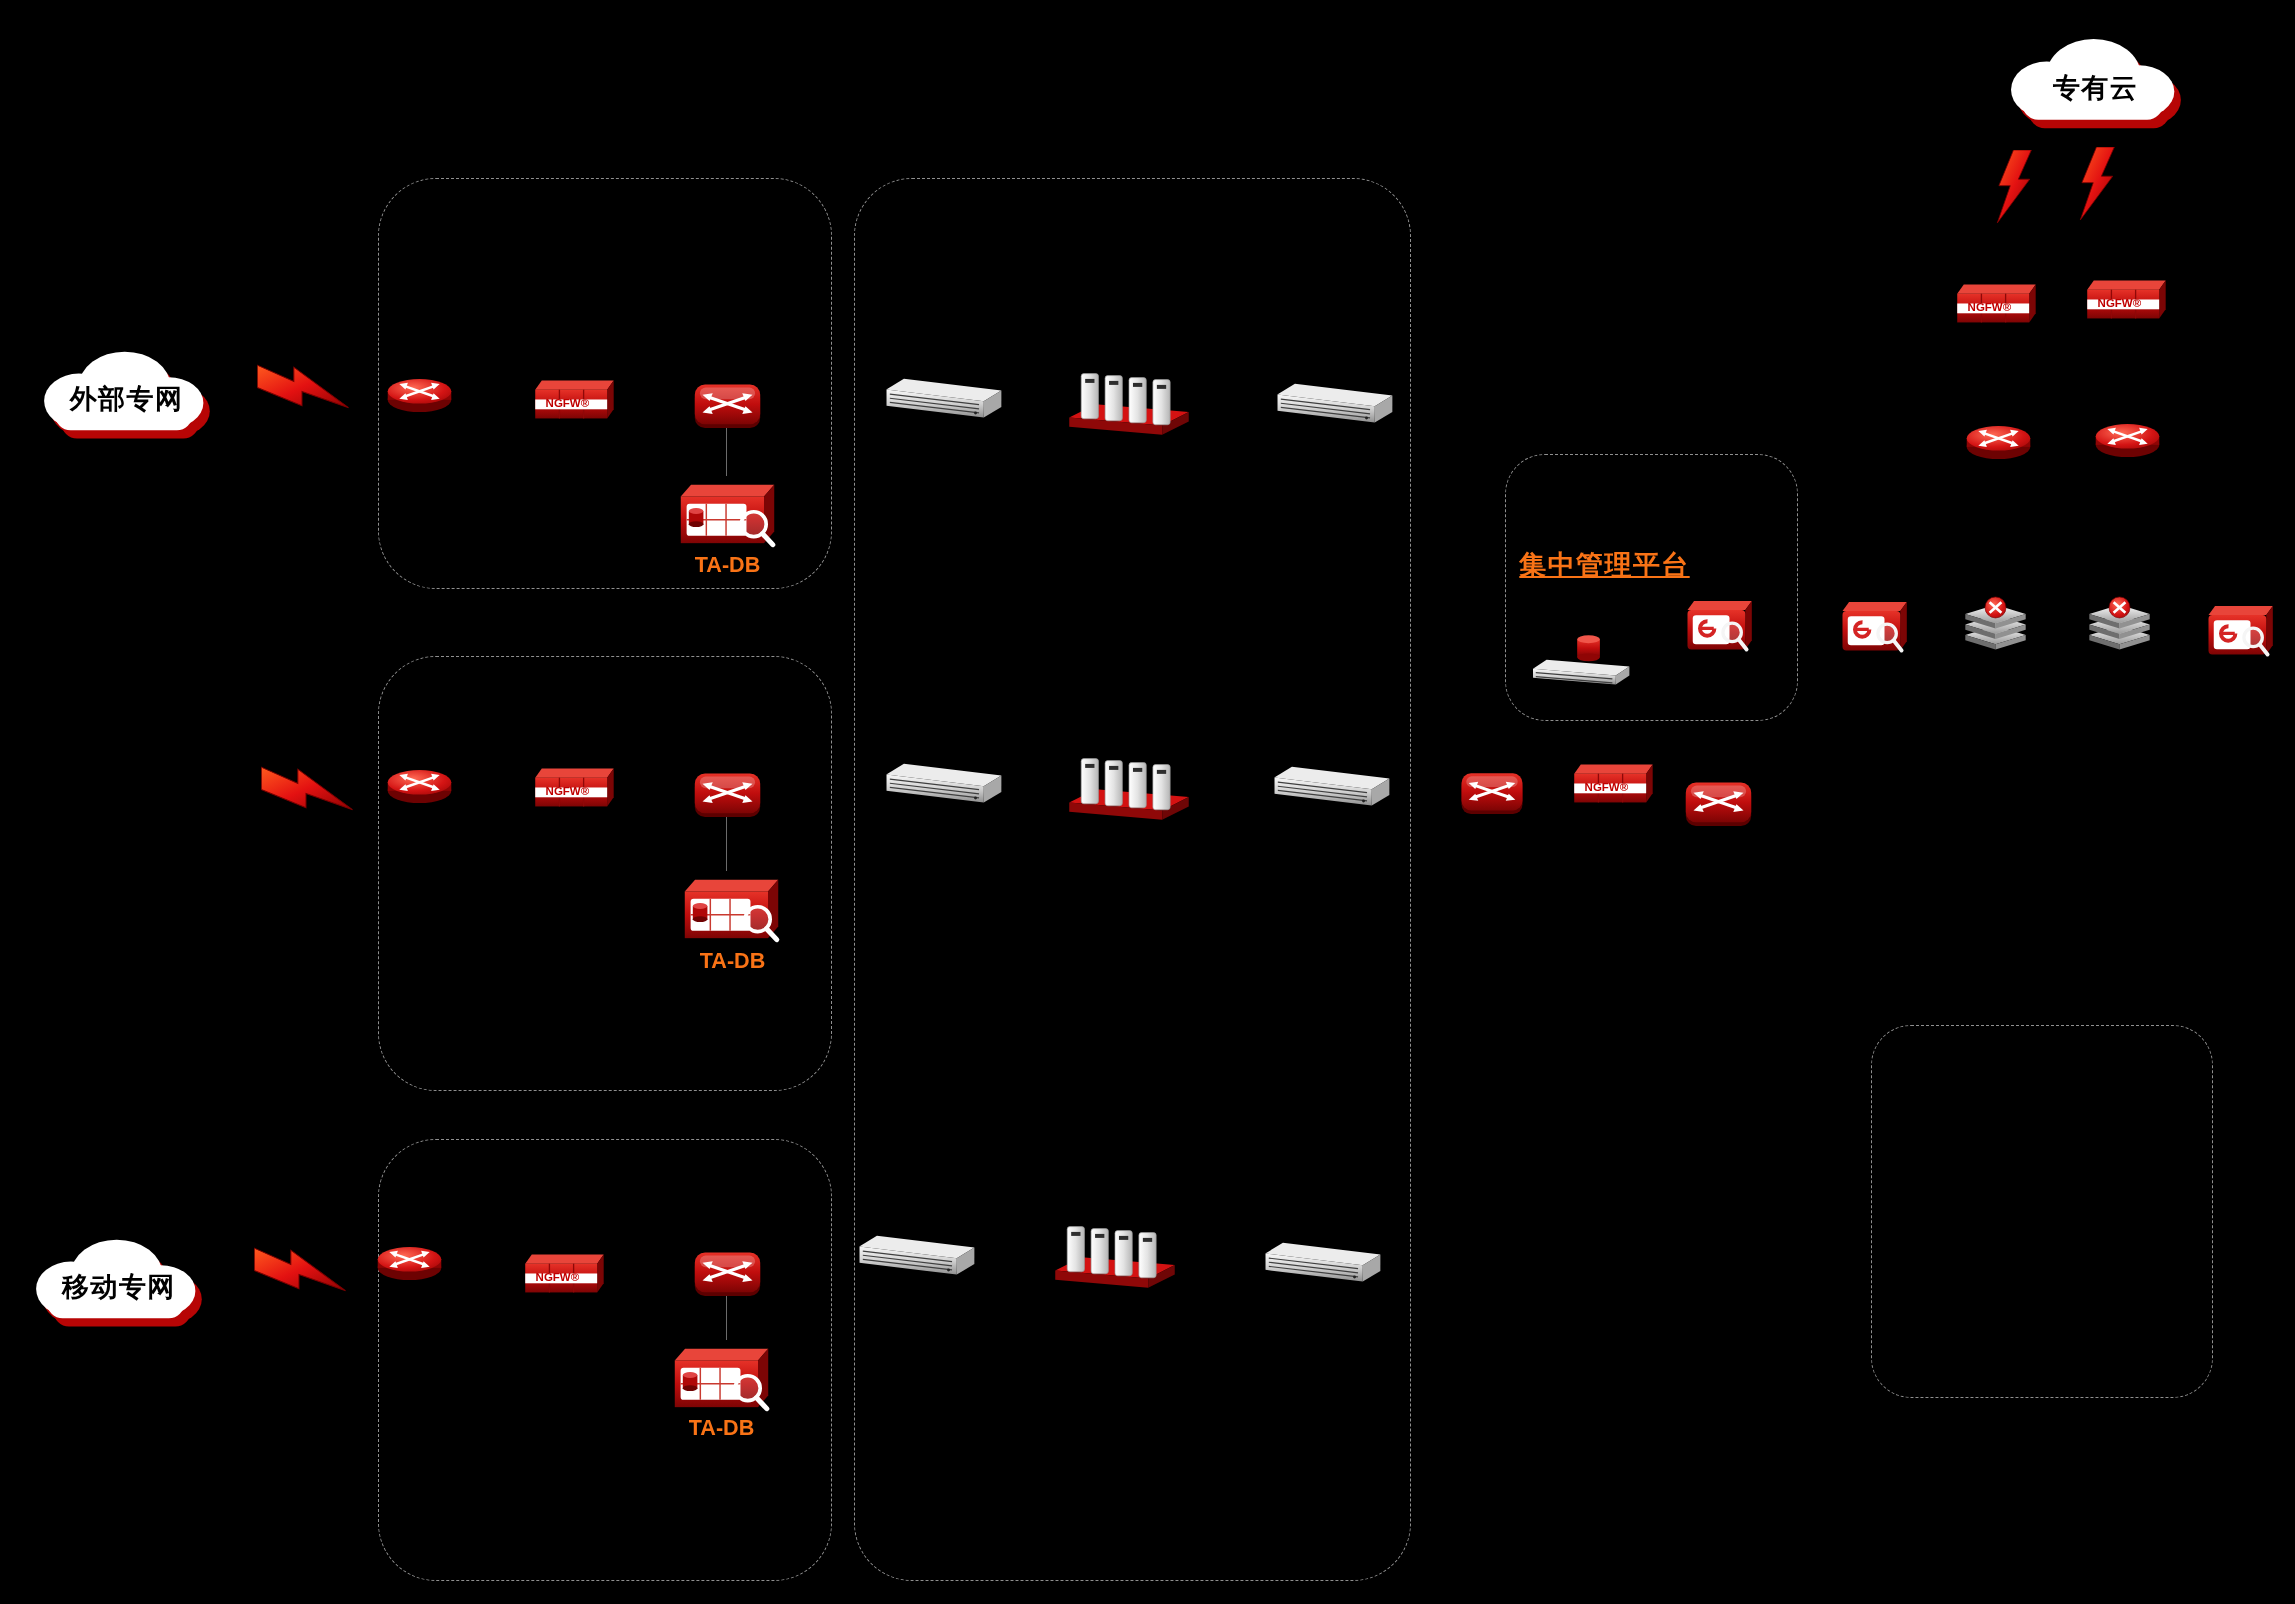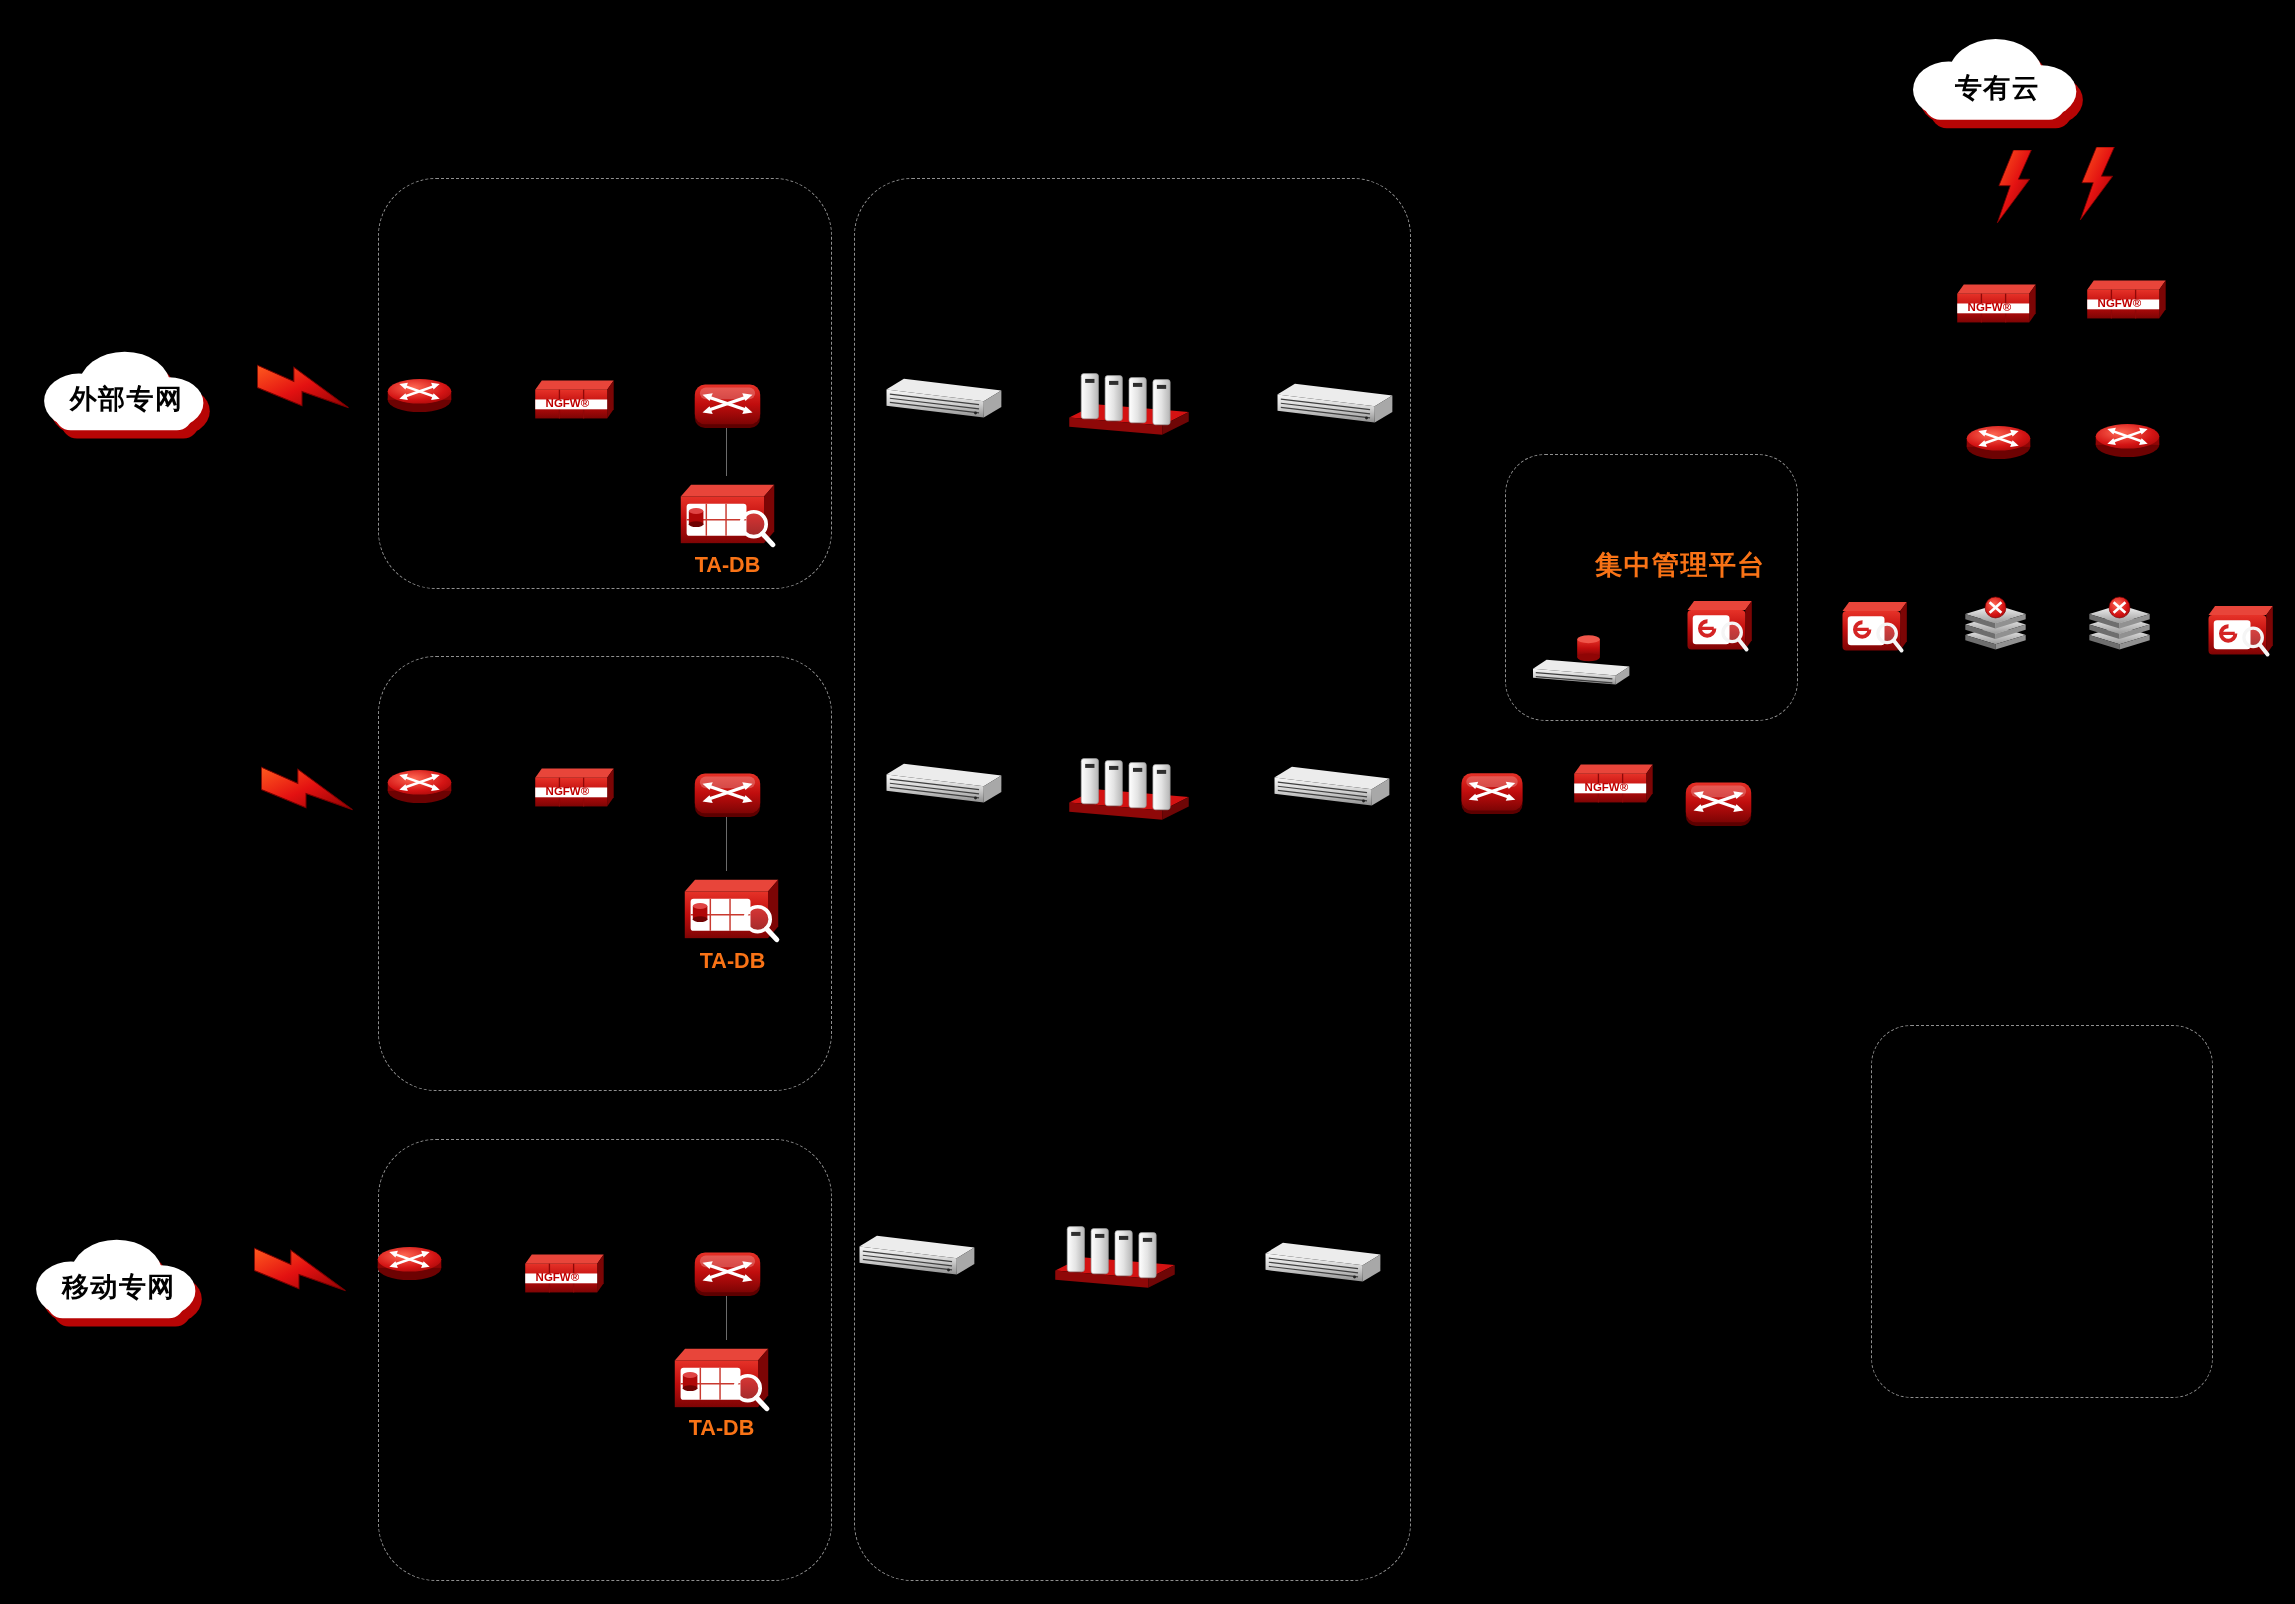--- a/index.html
+++ b/index.html
@@ -213,21 +213,21 @@
       </svg>
     <div class="cloud-label">外部专网</div>
   </div>
   <div class="icon" style="left:14.4px; top:1225px; width:209px; height:119px;text-align:center;">
     <svg viewBox="0 0 220 130">
         <use href="#sym-cloud"></use>
       </svg>
     <div class="cloud-label">移动专网</div>
   </div>
 
-  <div class="icon" style="left:1886px; top:24px; width:223px; height:122px;">
+  <div class="icon" style="left:1984px; top:24px; width:223px; height:122px;">
     <svg viewBox="0 0 220 130">
         <use href="#sym-cloud"></use>
       </svg>
     <div class="cloud-label">专有云</div>
   </div>
   <div class="icon" style="left:1988px; top:150px; width:51px; height:73px;">
     <svg viewBox="0 0 60 90">
         <use href="#sym-bolt-v"></use>
       </svg>
   </div>
@@ -273,21 +273,21 @@
     <svg viewBox="0 0 112 96">
         <use href="#sym-stack"></use>
       </svg>
   </div>
   <div class="icon" style="left:2202px; top:598px; width:76px; height:63px;">
     <svg viewBox="0 0 112 96">
         <use href="#sym-console"></use>
       </svg>
   </div>
 
-  <div class="red-label mgmt-label" style="left:1544px; top:547px;">集中管理平台</div>
+  <div class="red-label mgmt-label" style="left:1468px; top:547px;text-decoration:underline;">集中管理平台</div>
   <div class="icon" style="left:1522px; top:629px; width:124px; height:59px;">
     <svg viewBox="0 0 180 104">
         <use href="#sym-dbserver"></use>
       </svg>
   </div>
   <div class="icon" style="left:1681px; top:593px; width:76px; height:63px;">
     <svg viewBox="0 0 112 96">
         <use href="#sym-console"></use>
       </svg>
   </div>

